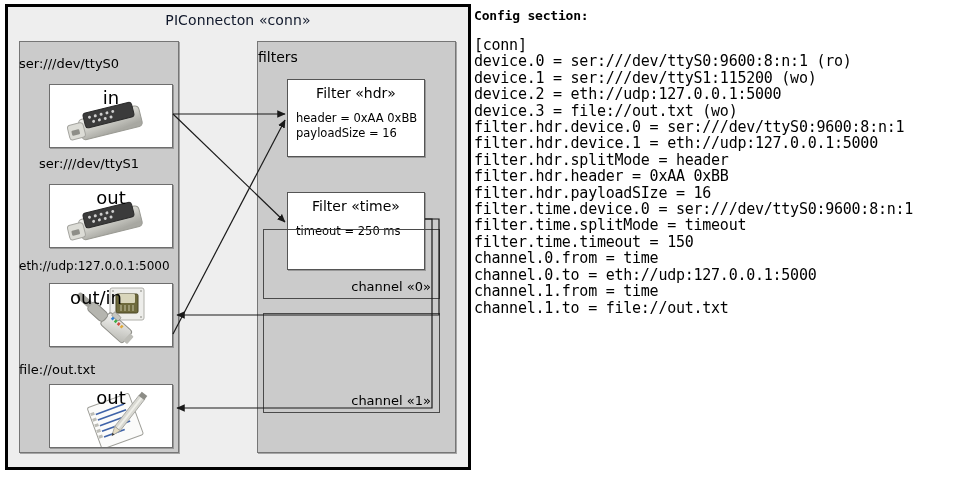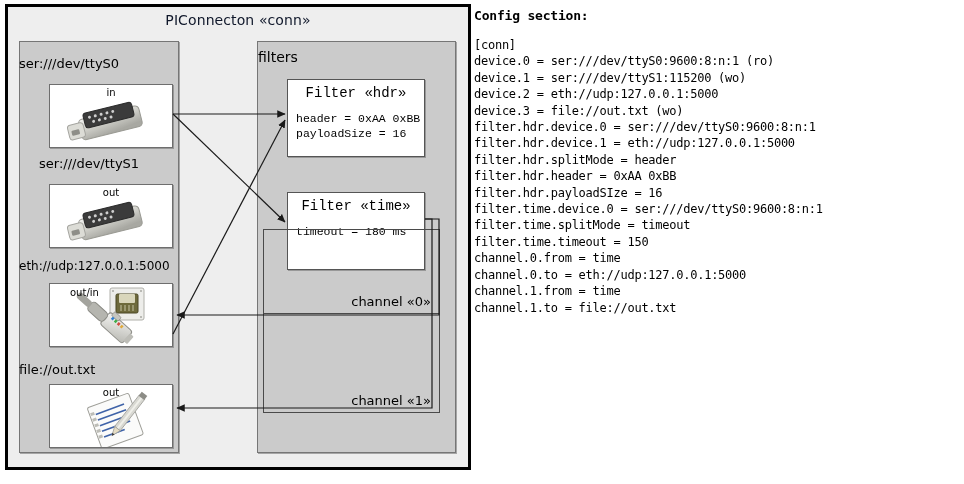--- a/index.html
+++ b/index.html
@@ -77,41 +77,40 @@
     background: #ffffff;
     border: 1.5px solid #6e6e6e;
     box-shadow: 1px 1px 0 rgba(0,0,0,0.25);
     overflow: hidden;
   }
   .dev-io {
     position: absolute;
     top: 2px;
     width: 100%;
     text-align: center;
-    font-size: 10px;
+    font-size: 18px;
     color: #000;
     z-index: 3;
     pointer-events: none;
   }
   .dev-io.left {
     text-align: left;
     padding-left: 20px;
     width: auto;
     top: 3px;
   }
   .dev-art { position: absolute; inset: 0; }
 
   
   .filter-box {
     position: absolute;
     box-sizing: border-box;
     background: #ffffff;
     border: 1.5px solid #555555;
     box-shadow: 1px 1px 0 rgba(0,0,0,0.25);
-    font-family: Liberation Mono, monospace;
   }
   .filter-title {
     position: absolute;
     left: 0; top: 5px;
     width: 100%;
     text-align: center;
     font-size: 14px;
     color: #000;
   }
   .filter-attrs {
@@ -155,21 +154,21 @@
   .config-heading {
     font-family: "DejaVu Sans Mono", monospace;
     font-size: 13px;
     font-weight: bold;
     color: #000;
     margin: 0 0 14px 0;
     letter-spacing: -0.2px;
   }
   .config-body {
     font-family: "DejaVu Sans Mono", monospace;
-    font-size: 12px;
+    font-size: 15px;
     line-height: 16.4px;
     color: #000;
     white-space: pre;
     letter-spacing: -0.25px;
   }
   .config-body div { white-space: pre; }
 </style>
 </head>
 <body>
 
@@ -334,25 +333,25 @@
       <div class="filter-title">Filter «hdr»</div>
       <div class="filter-attrs">
         <div>header = 0xAA 0xBB</div>
         <div>payloadSize = 16</div>
       </div>
     </div>
 
     <div class="filter-box" style="left:282px; top:188px; width:138px; height:78px;">
       <div class="filter-title">Filter «time»</div>
       <div class="filter-attrs">
-        <div>timeout = 180 ms</div>
-      </div>
-    </div>
-
-    <div class="channel-box" style="left:258px; top:225px; width:177px; height:85px;">
+        <div>timeout = 250 ms</div>
+      </div>
+    </div>
+
+    <div class="channel-box" style="left:258px; top:225px; width:177px; height:70px;">
       <div class="channel-label">channel «0»</div>
     </div>
 
     <div class="channel-box" style="left:258px; top:309px; width:177px; height:100px;">
       <div class="channel-label">channel «1»</div>
     </div>
 
     <svg id="arrows" viewBox="0 0 466 466">
       <defs>
         <marker id="ah" viewBox="0 0 10 10" refX="9.2" refY="5" markerWidth="7" markerHeight="7" orient="auto-start-reverse">

